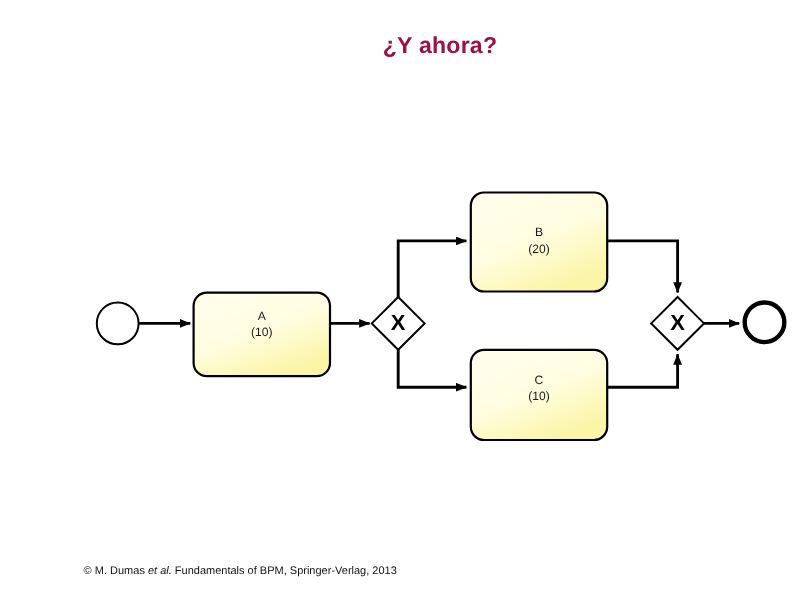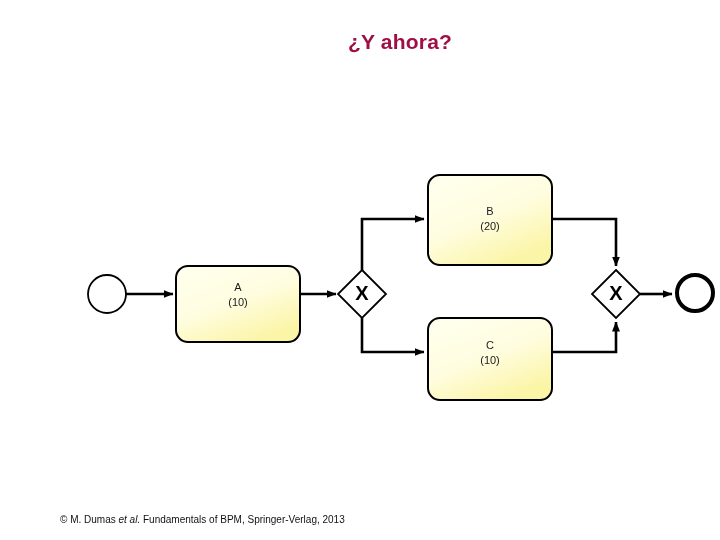--- a/index.html
+++ b/index.html
@@ -56,21 +56,21 @@
   .gateway-marker {
     font-family: "Liberation Sans", sans-serif;
     font-size: 20px;
     font-weight: bold;
     fill: #000000;
     text-anchor: middle;
     dominant-baseline: middle;
   }
   #footer-credit {
     position: absolute;
-    left: 20px;
+    left: 36px;
     top: 514px;
     font-family: "Liberation Sans", sans-serif;
     font-size: 10px;
     color: #111111;
     white-space: nowrap;
   }
   #footer-credit .ital {
     font-style: italic;
   }
 </style>

